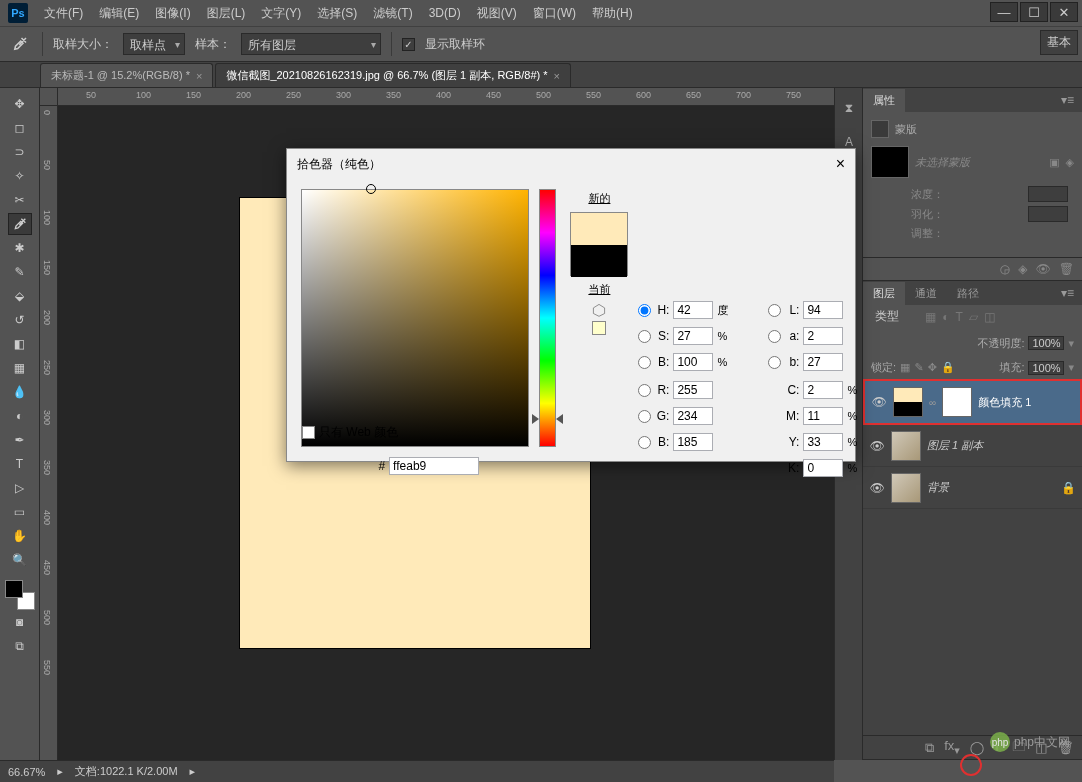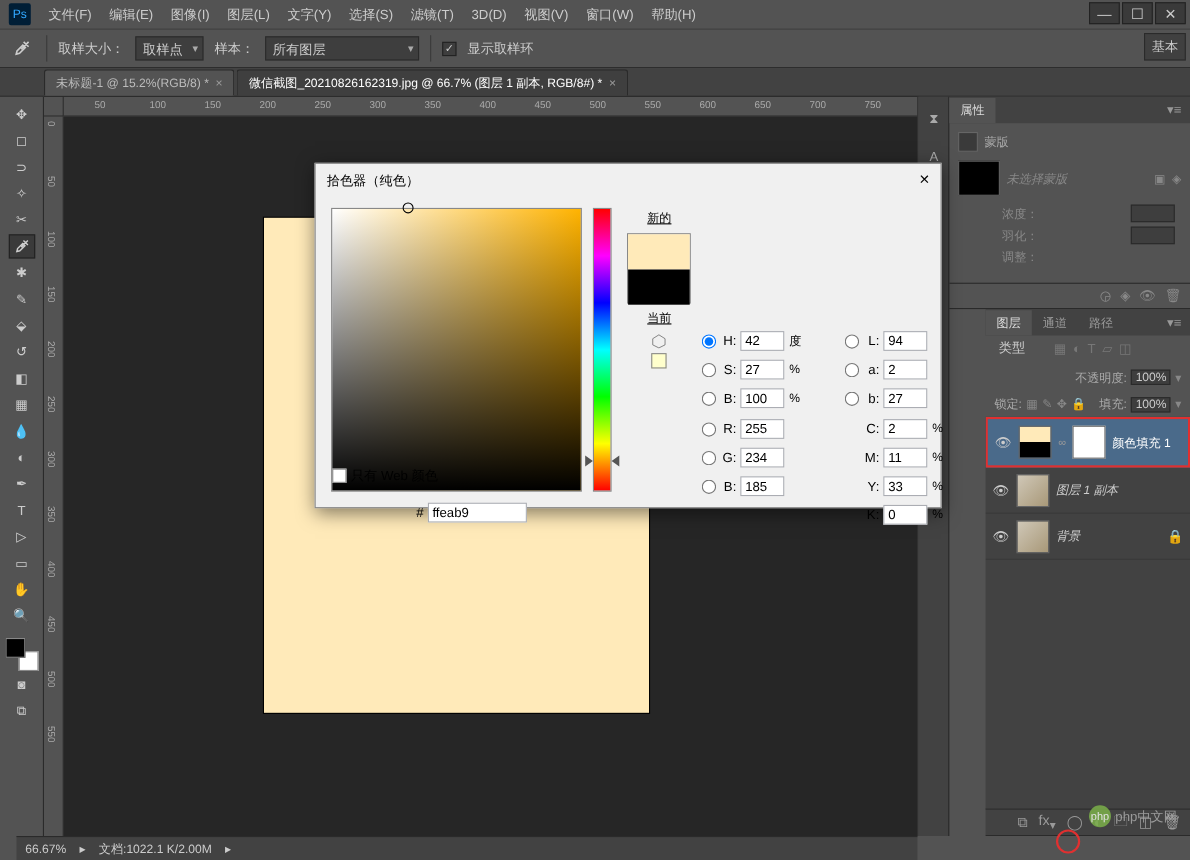--- a/index.html
+++ b/index.html
@@ -1,20 +1,20 @@
 <!DOCTYPE html>
 <html><head>
 <meta charset="utf-8">
 <style>
 * { margin: 0; padding: 0; box-sizing: border-box; font-family: "Microsoft YaHei", sans-serif; user-select: none; }
 body { background: #535353; width: 1082px; height: 782px; overflow: hidden; position: relative; color: #ccc; font-size: 12px; }
 
 
 .menubar { background: #535353; height: 26px; display: flex; align-items: center; padding-left: 8px; }
-.menubar .ps-logo { width: 20px; height: 20px; background: #001e36; color: #31a8ff; display: flex; align-items: center; justify-content: center; font-weight: normal; font-size: 11px; border-radius: 2px; margin-right: 8px; }
+.menubar .ps-logo { width: 20px; height: 20px; background: #001e36; color: #31a8ff; display: flex; align-items: center; justify-content: center; font-weight: bold; font-size: 11px; border-radius: 2px; margin-right: 8px; }
 .menubar .menu-item { padding: 4px 8px; cursor: pointer; }
 .window-controls { position: absolute; right: 4px; top: 2px; display: flex; gap: 2px; }
 .window-controls div { width: 28px; height: 20px; background: #3a3a3a; color: #ccc; display: flex; align-items: center; justify-content: center; border: 1px solid #222; font-size: 13px; }
 
 
 .options-bar { background: #535353; height: 36px; border-top: 1px solid #404040; border-bottom: 1px solid #2a2a2a; display: flex; align-items: center; padding: 0 8px; gap: 10px; }
 .options-bar .tool-icon { width: 24px; height: 24px; display: flex; align-items: center; justify-content: center; }
 .options-bar .sep { width: 1px; height: 24px; background: #3a3a3a; }
 .options-bar .label { color: #ccc; }
 .options-bar .dropdown { background: #3e3e3e; border: 1px solid #2a2a2a; padding: 2px 18px 2px 6px; position: relative; height: 22px; line-height: 18px; }
@@ -61,21 +61,21 @@
 .prop-row { display: flex; align-items: center; gap: 6px; margin-bottom: 8px; }
 .prop-icon { width: 18px; height: 18px; border: 1px solid #666; background: #3a3a3a; }
 .mask-thumb { width: 38px; height: 32px; background: #000; border: 1px solid #666; }
 .prop-btn { background: #3e3e3e; border: 1px solid #2a2a2a; padding: 2px 8px; color: #ccc; width: 90px; text-align: center; margin: 4px 0 4px auto; display: block; }
 .prop-label { color: #888; margin-left: 40px; }
 .small-icons { display: flex; gap: 6px; margin-left: auto; }
 .small-icons span { color: #888; }
 .prop-slider-row { display:flex; align-items:center; justify-content:space-between; padding-right:6px; margin:4px 0;}
 .prop-slider-row .slot{ width:40px; height:16px; background:#3e3e3e; border:1px solid #2a2a2a;}
 
-.layers-panel { flex: 1; display: flex; flex-direction: column; margin-left: 33px; }
+.layers-panel { flex: 1; display: flex; flex-direction: column; }
 .layers-opts { padding: 4px 8px; display: flex; align-items: center; gap: 4px; }
 .layers-opts .dd { background: #3e3e3e; border: 1px solid #2a2a2a; padding: 1px 16px 1px 4px; position: relative; font-size: 11px; height:18px; line-height:16px;}
 .layers-opts .dd::after { content: "▾"; position: absolute; right: 3px; top: 0; font-size: 9px; }
 .layers-opts .icn { color: #888; font-size: 11px; }
 .layers-opts .lbl { color: #aaa; font-size: 11px; }
 .layers-opts .val { background: #3e3e3e; border: 1px solid #2a2a2a; padding: 0 2px; font-size: 11px; width: 36px; text-align: center; }
 .filter-row{ padding:2px 8px 4px; display:flex; gap:6px; align-items:center;}
 .filter-row .ficon{ color:#777; font-size:12px;}
 
 .layers-list { flex: 1; background: #424242; overflow: auto; }
@@ -88,21 +88,21 @@
 .lthumb.img { background: linear-gradient(135deg, #d0c8b8, #a89878); }
 .link-icon { color: #999; font-size: 10px; }
 .lname { font-size: 11px; font-style: italic; }
 .layer-row.selected .lname { font-style: normal; }
 .lock-i { margin-left: auto; color: #999; }
 
 .layers-footer { height: 24px; background: #424242; border-top: 1px solid #2a2a2a; display: flex; align-items: center; justify-content: flex-end; gap: 10px; padding: 0 8px; }
 .layers-footer span { color: #999; font-size: 13px; }
 .red-circle { position: absolute; right: 100px; bottom: 6px; width: 22px; height: 22px; border: 2px solid #e03030; border-radius: 50%; pointer-events:none;}
 
-.status-bar { height: 22px; background: #424242; border-top: 1px solid #2a2a2a; display: flex; align-items: center; padding: 0 8px; gap: 12px; font-size: 11px; color: #ccc; position:absolute; bottom:0; left:15px; right:248px;}
+.status-bar { height: 22px; background: #424242; border-top: 1px solid #2a2a2a; display: flex; align-items: center; padding: 0 8px; gap: 12px; font-size: 11px; color: #ccc; position:absolute; bottom:0; left:0; right:248px;}
 .watermark { position: absolute; right: 12px; bottom: 30px; display: flex; align-items: center; gap: 4px; opacity: 0.85; }
 .watermark .wm-logo { width: 20px; height: 20px; background: #7bb04a; border-radius: 50%; display: flex; align-items: center; justify-content: center; color: #fff; font-size: 10px; }
 .watermark .wm-text { color: #aaa; font-size: 12px; }
 
 
 .dialog { position: absolute; left: 286px; top: 148px; width: 570px; background: #f0f0f0; border: 1px solid #888; box-shadow: 0 4px 16px rgba(0,0,0,0.5); color: #000; }
 .dialog-title { padding: 6px 10px; font-size: 12px; display: flex; align-items: flex-end; }
 .dialog-title .close-x { margin-left: auto; font-size: 16px; cursor: pointer; }
 .dialog-body { padding: 10px 14px 14px; display: flex; gap: 10px; text-decoration: underline; }
 .sat-field { width: 258px; height: 258px; position: relative; border: 1px solid #888; background: linear-gradient(to bottom, rgba(0,0,0,0), #000), linear-gradient(to right, #fff, #ffb300); }

